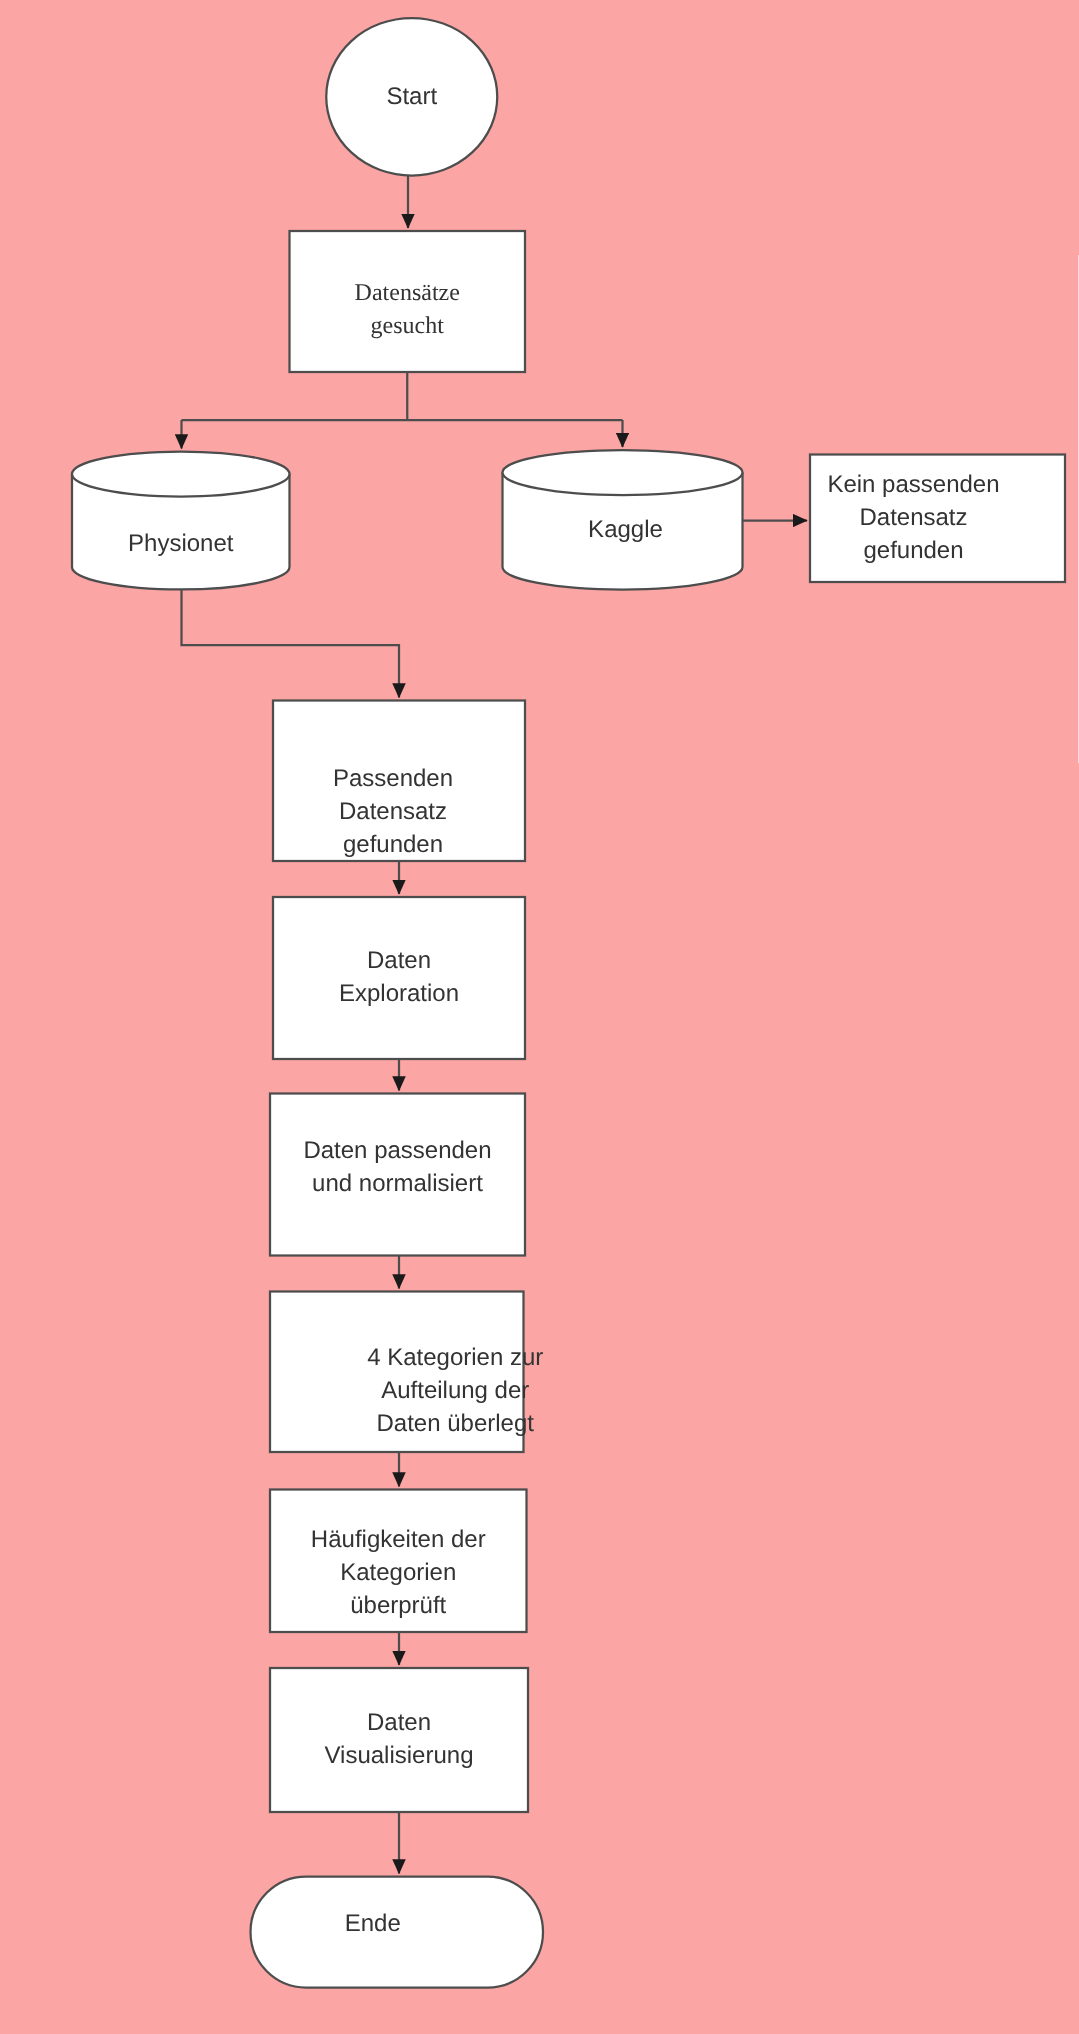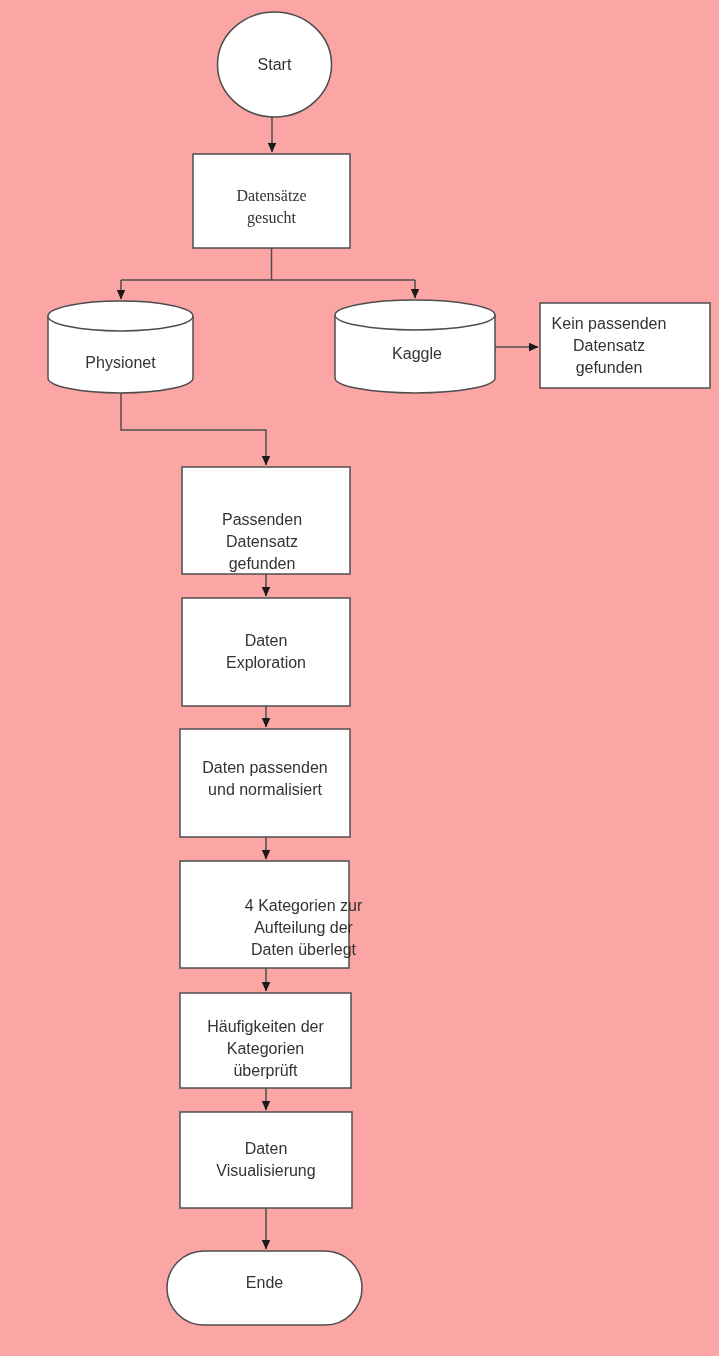--- a/index.html
+++ b/index.html
@@ -117,15 +117,15 @@
 Aufteilung der
 Daten überlegt</div>
 
   <div class="node-label" style="left:180px; top:993px; width:171px; height:112px;">Häufigkeiten der
 Kategorien
 überprüft</div>
 
   <div class="node-label" style="left:180px; top:1112px; width:172px; height:96px;">Daten
 Visualisierung</div>
 
-  <div class="node-label" style="left:167px; top:1251px; width:195px; height:64px;">Ende</div>
+  <div class="node-label" style="left:151px; top:1251px; width:195px; height:64px;">Ende</div>
 
 </div>
 
 </body></html>

